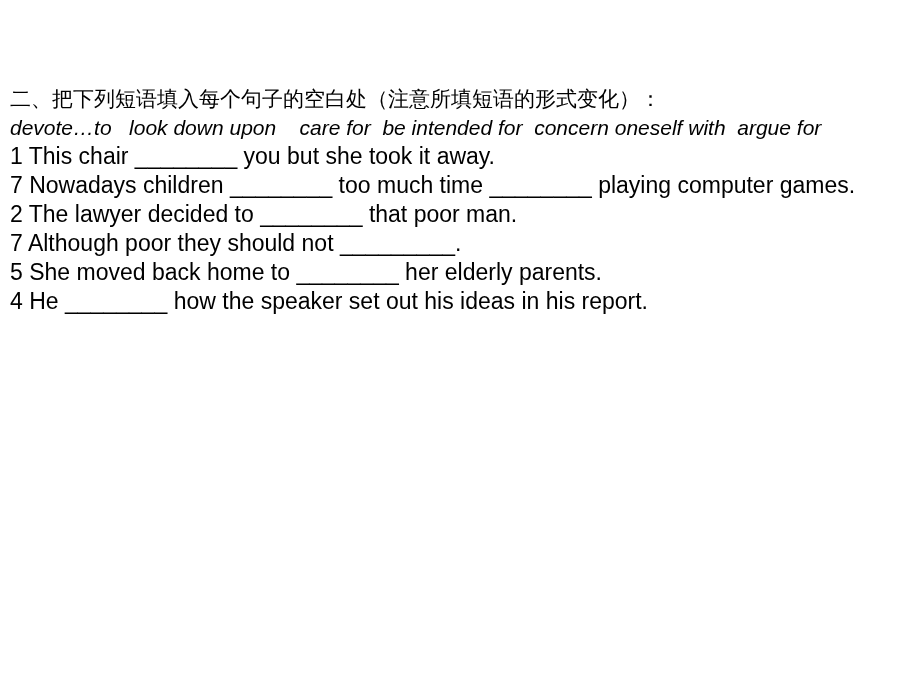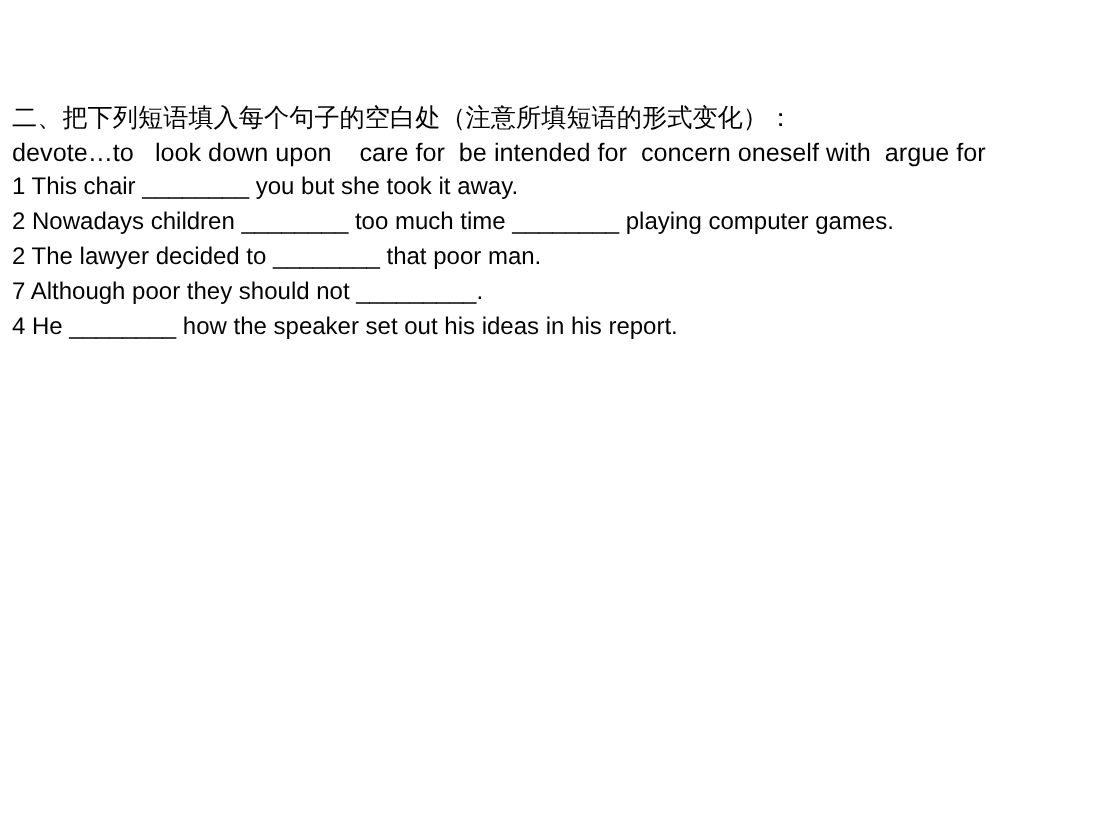--- a/index.html
+++ b/index.html
@@ -42,43 +42,45 @@
 
   .heading-cn {
     font-size: 21px;
     line-height: 29px;
   }
 
   .phrase-bank {
     font-size: 21px;
     line-height: 29px;
     white-space: pre-wrap;
+    font-style: italic;
   }
 
   .sentence {
-    font-size: 20px;
+    font-size: 23px;
     line-height: 29px;
     white-space: pre-wrap;
   }
 </style>
 </head>
 <body style="background: rgb(255, 255, 255); color: rgb(0, 0, 0);">
 
 <div class="slide">
   <div class="content">
 
     <div class="line heading-cn">二、把下列短语填入每个句子的空白处（注意所填短语的形式变化）：</div>
 
     <div class="line phrase-bank">devote…to   look down upon    care for  be intended for  concern oneself with  argue for</div>
 
     <div class="line sentence">1 This chair ________ you but she took it away.</div>
 
-    <div class="line sentence">2 Nowadays children ________ too much time ________ playing computer games.</div>
+    <div class="line sentence">7 Nowadays children ________ too much time ________ playing computer games.</div>
 
     <div class="line sentence">2 The lawyer decided to ________ that poor man.</div>
 
     <div class="line sentence">7 Although poor they should not _________.</div>
 
+    <div class="line sentence">5 She moved back home to ________ her elderly parents.</div>
 
     <div class="line sentence">4 He ________ how the speaker set out his ideas in his report.</div>
 
   </div>
 </div>
 
 </body></html>

